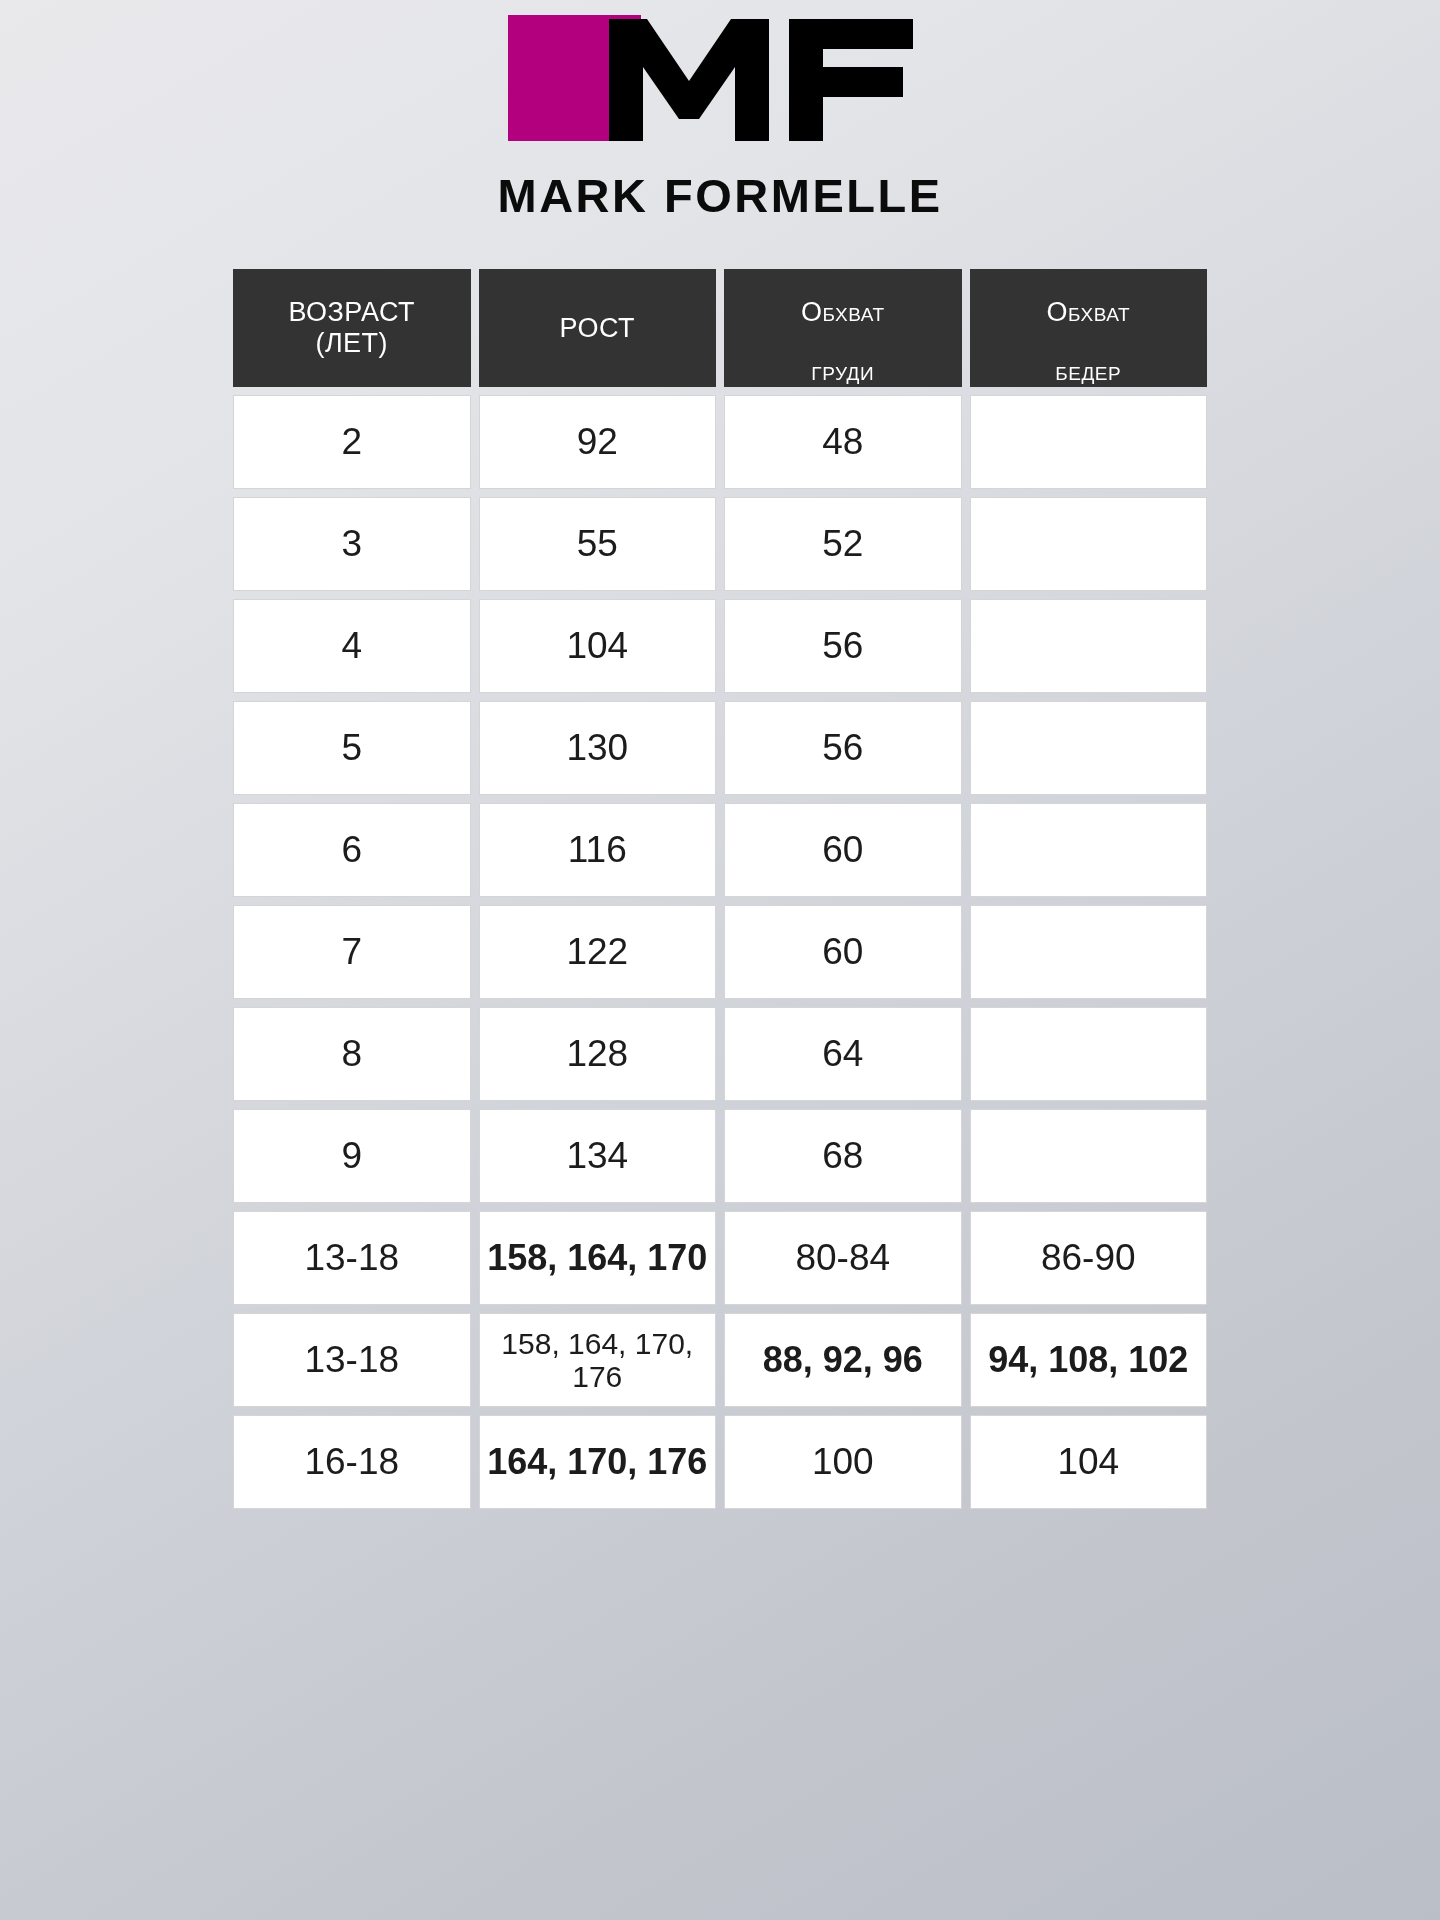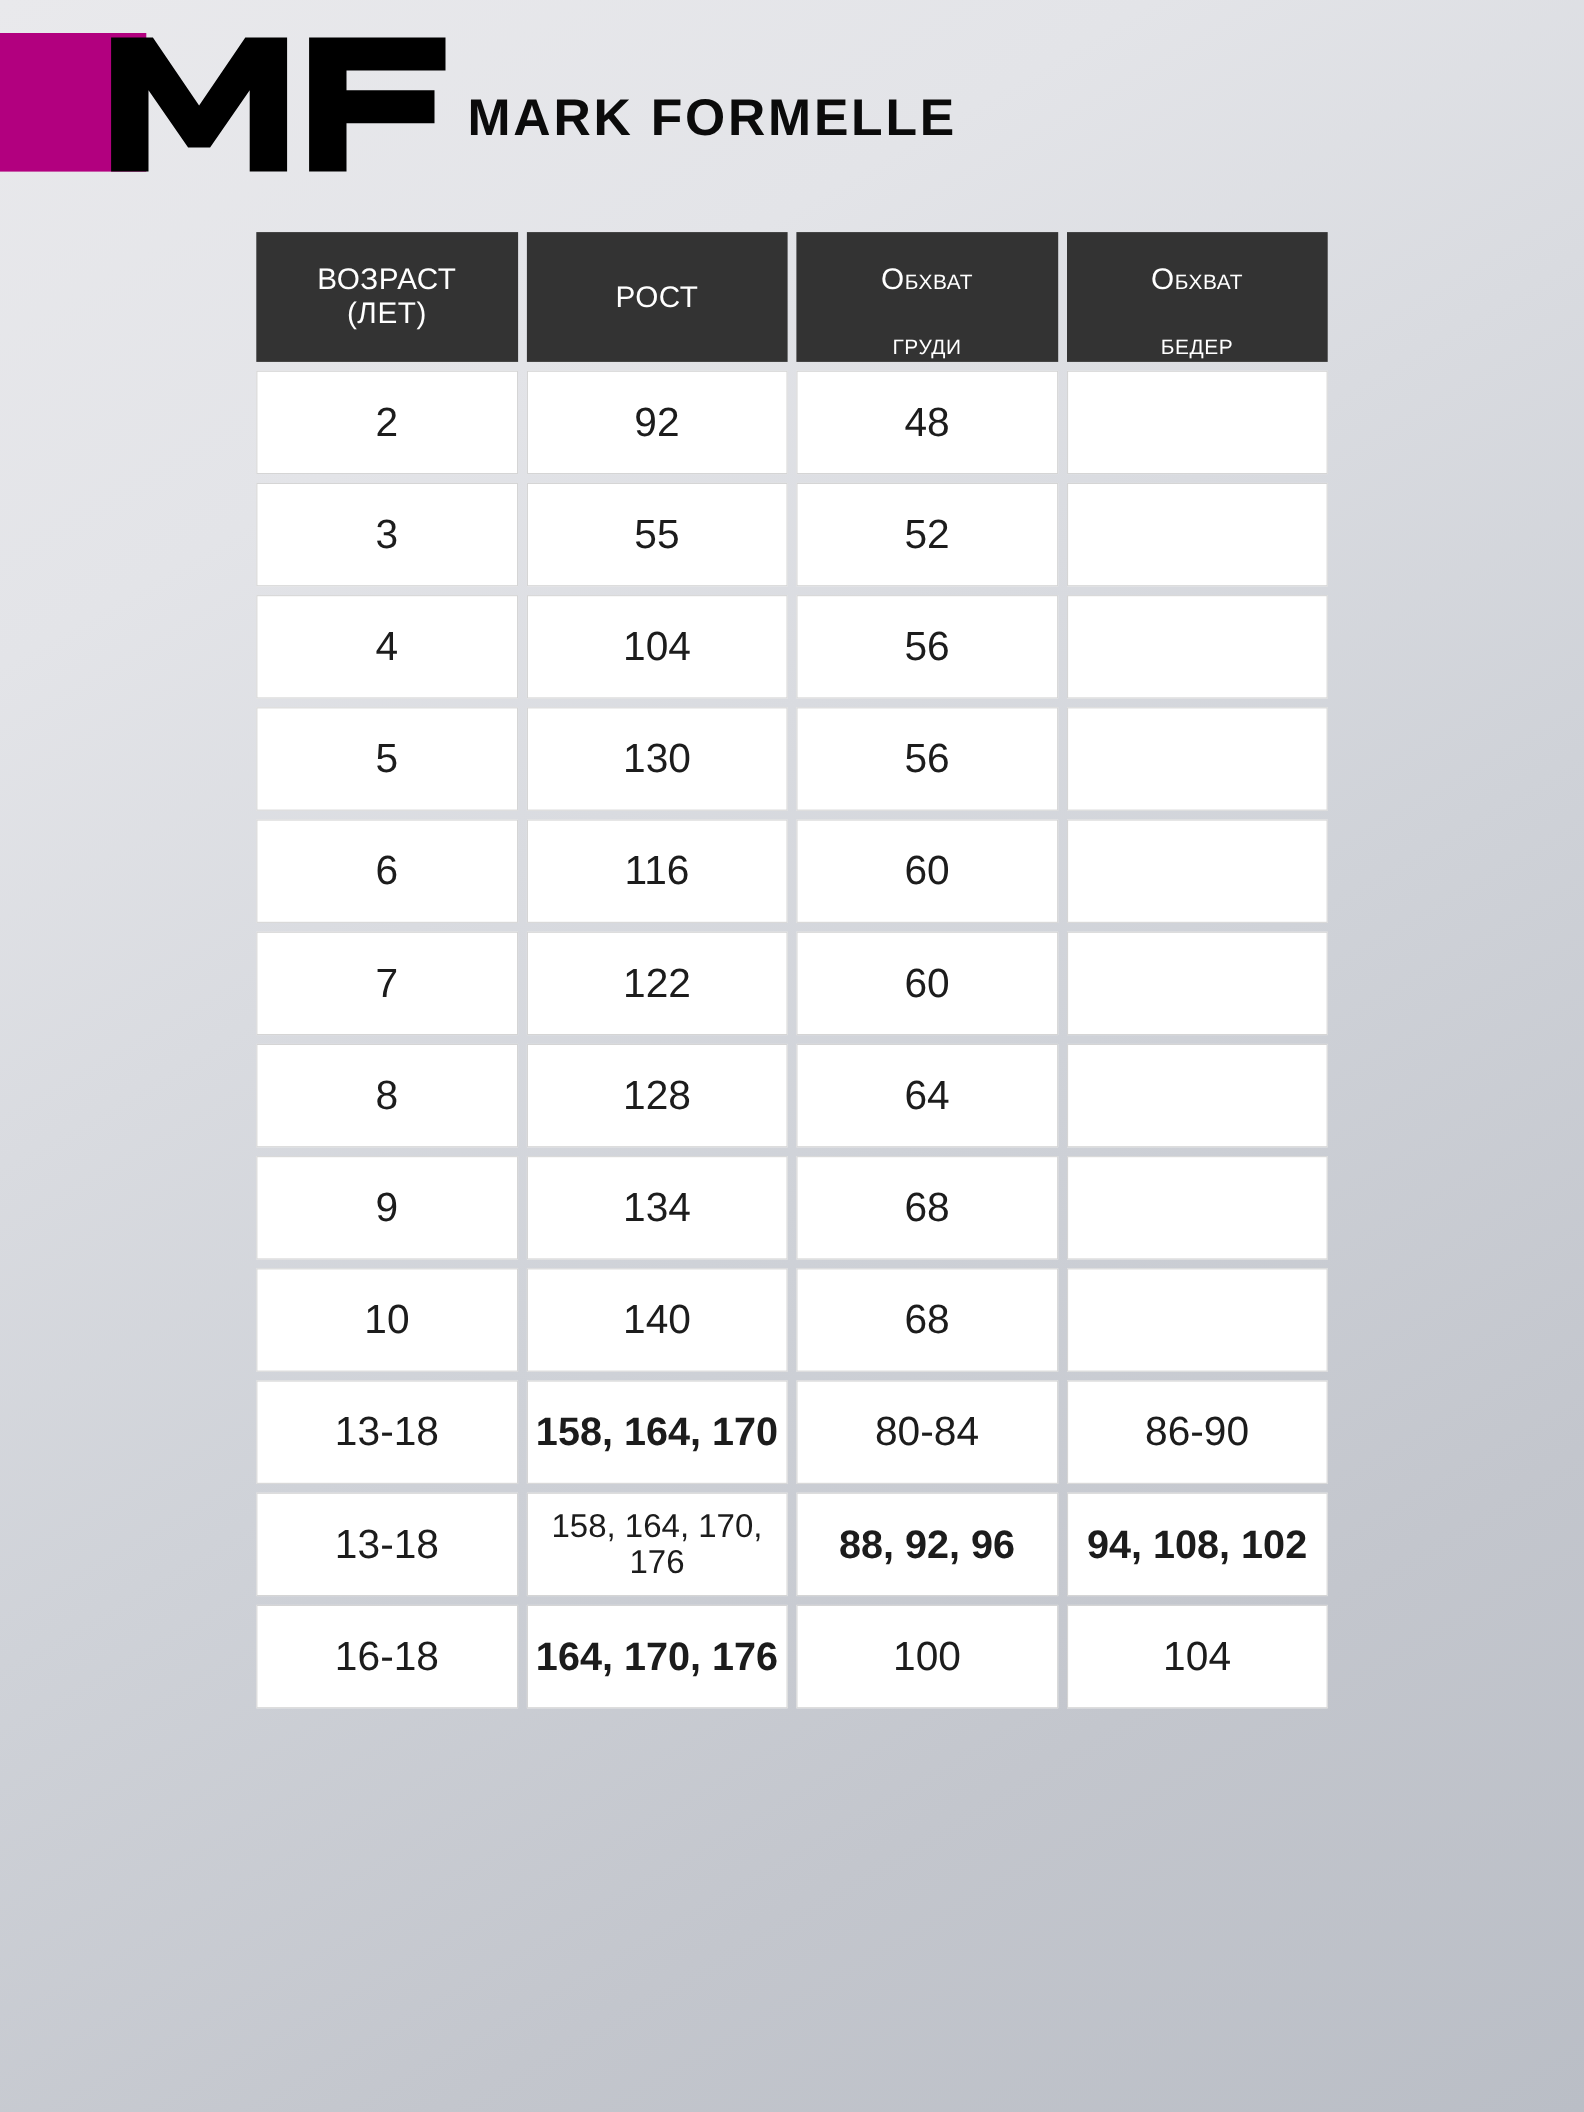--- a/index.html
+++ b/index.html
@@ -17,23 +17,23 @@
   .page {
     width: 1440px;
     height: 1920px;
     position: relative;
     box-sizing: border-box;
   }
 
   
   .logo-wrap {
     width: 100%;
-    padding-top: 30px;
+    padding-top: 15px;
     display: flex;
-    flex-direction: row;
+    flex-direction: column;
     align-items: center;
   }
   .logo-mark {
     display: flex;
     align-items: flex-start;
     height: 135px;
   }
   .logo-square {
     width: 133px;
     height: 126px;
@@ -198,26 +198,20 @@
           <td>64</td>
           <td class="empty"></td>
         </tr>
         <tr>
           <td>9</td>
           <td>134</td>
           <td>68</td>
           <td class="empty"></td>
         </tr>
         <tr>
-          <td>10</td>
-          <td>140</td>
-          <td>68</td>
-          <td class="empty"></td>
-        </tr>
-        <tr>
           <td>13-18</td>
           <td class="small">158, 164, 170</td>
           <td>80-84</td>
           <td>86-90</td>
         </tr>
         <tr>
           <td>13-18</td>
           <td class="smallish">158, 164, 170, 176</td>
           <td class="small">88, 92, 96</td>
           <td class="small">94, 108, 102</td>

